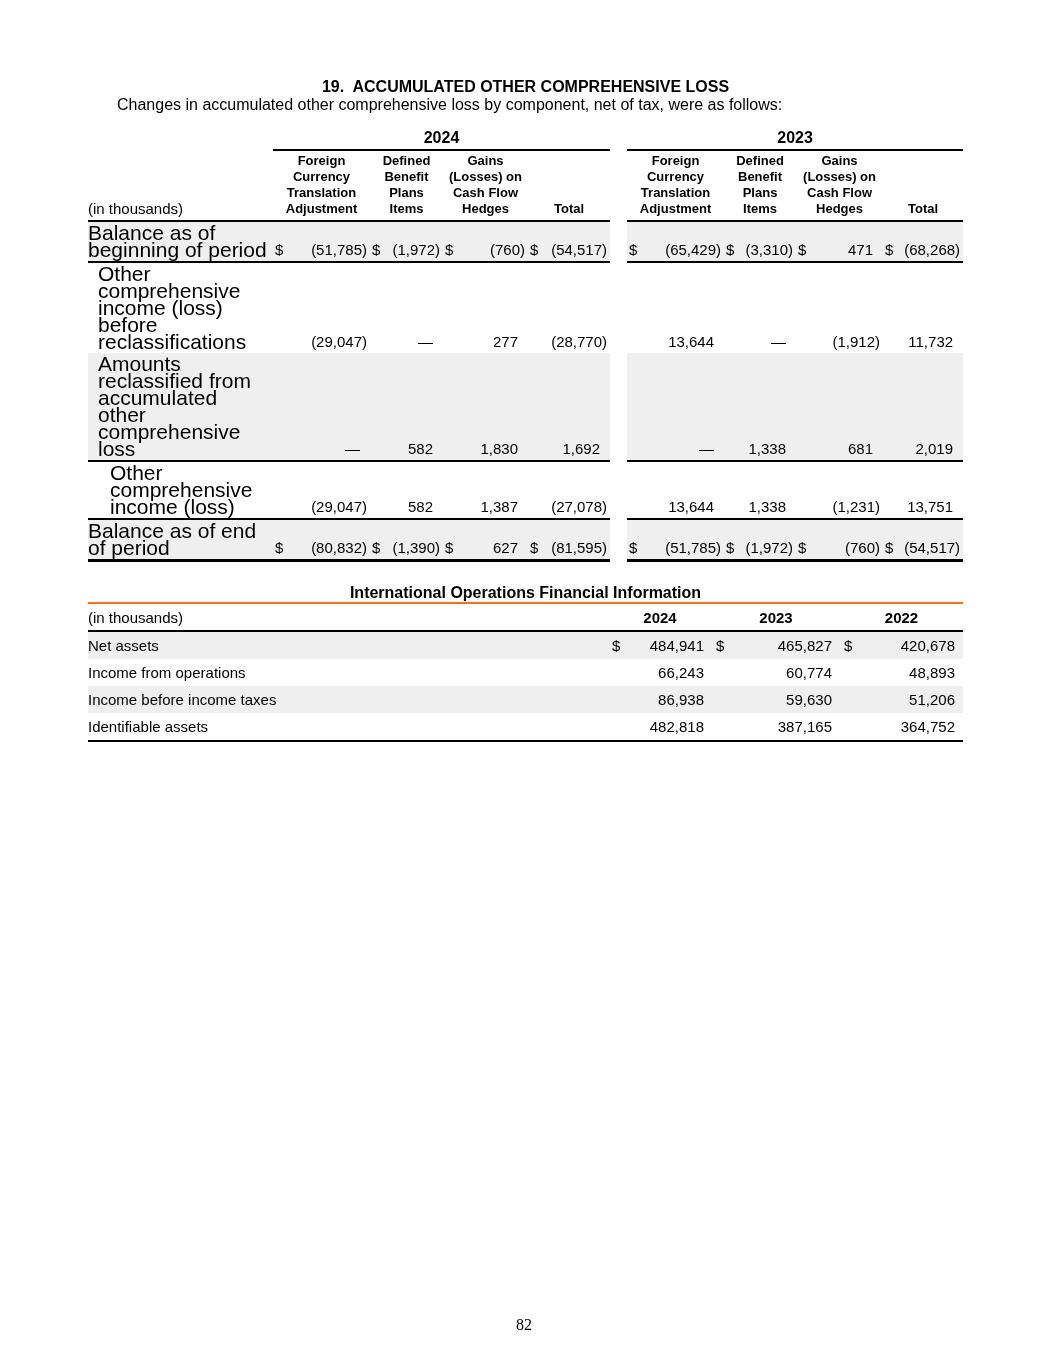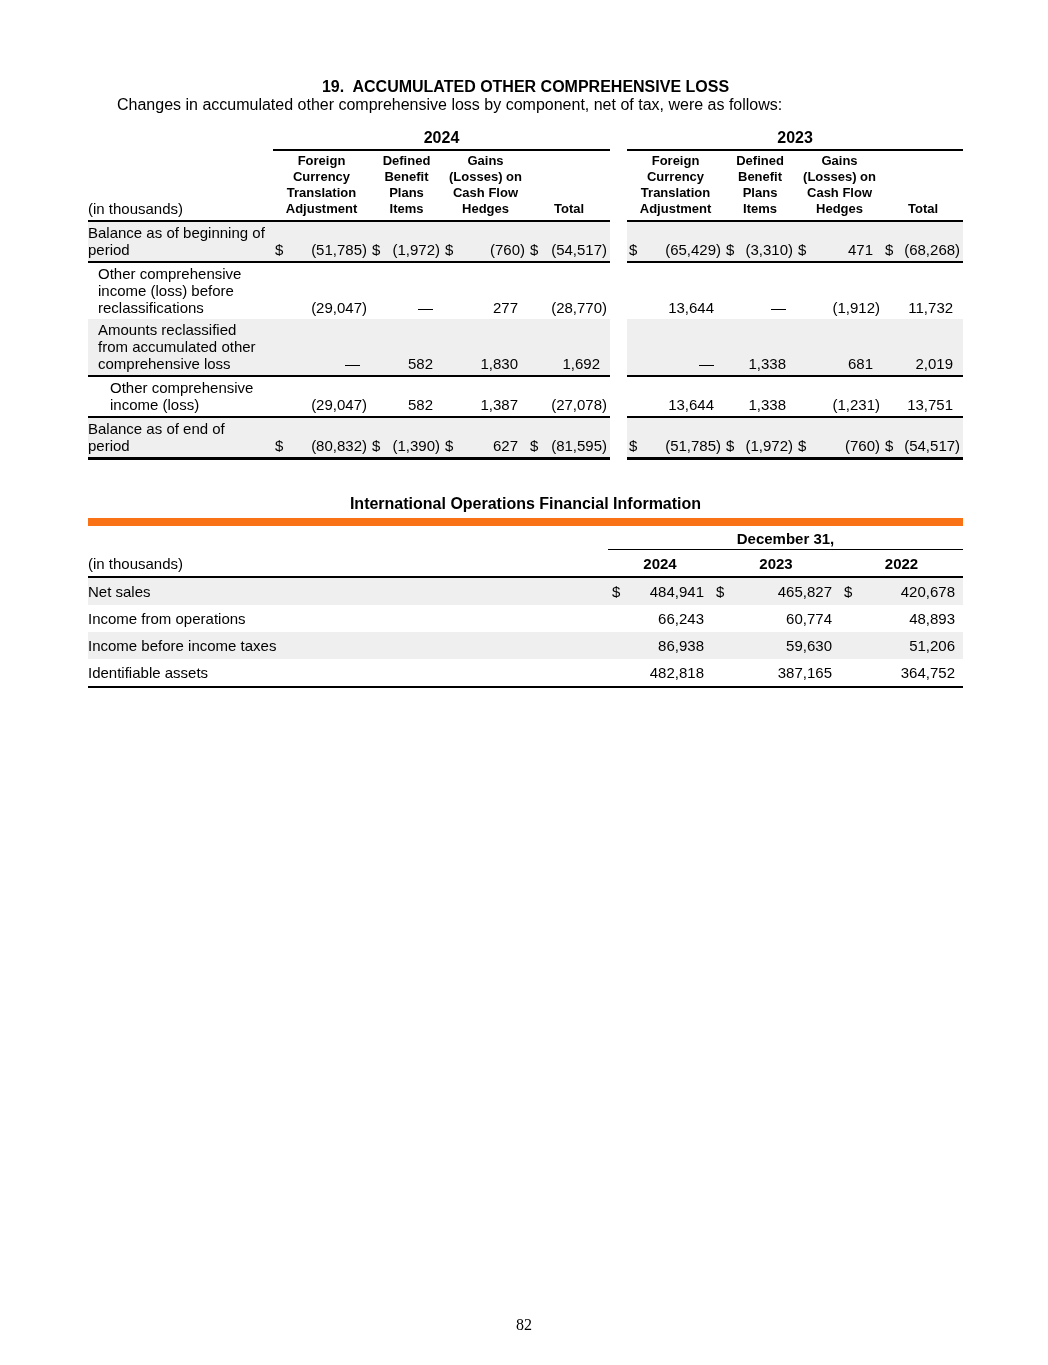--- a/index.html
+++ b/index.html
@@ -19,34 +19,34 @@
 
   
   .t1wrap { margin-top: 9px; }
   .t1 .sh  { font-weight: bold; font-size: 16px; text-align: center; line-height: 18px;
              border-bottom: 2px solid #000; padding-bottom: 1px; }
   .t1 .yg  { font-weight: bold; font-size: 16px; text-align: center;
              border-bottom: 2px solid #000; padding: 6px 0 2px; }
   .t1 .chr td { border-bottom: 2.5px solid #000; }
   .t1 .h   { font-weight: bold; font-size: 13px; line-height: 16px; text-align: center; padding: 2px 2px 3px; }
   .t1 .units { font-size: 15px; padding: 0 0 3px 0; }
-  .t1 .lbl { font-size: 15px; line-height: 17px; padding: 2px 4px 3px 0; }
+  .t1 .lbl { font-size: 21px; line-height: 17px; padding: 2px 4px 3px 0; }
   .t1 tr.ind1 .lbl { padding-left: 10px; }
   .t1 tr.ind2 .lbl { padding-left: 22px; }
   .m { font-size: 15px; padding: 2px 3px 3px 2px; }
   .mw { display: flex; justify-content: space-between; align-items: flex-end; line-height: 17px; }
   .t1 .num.pad { padding-right: 7px; }
   tr.shaded td { background: #efefef; }
   .t1 tr.rule td { border-bottom: 2px solid #000; }
   .t1 tr.rulethick td { border-bottom: 3.5px solid #000; }
 
   
   .s20-title { margin-top: 31px; }
-  .t2-title { font-weight: bold; font-size: 16px; text-align: center; margin-top: 35px;
-              padding-bottom: 5px; border-bottom: 8px solid #f97316; width: 875px; }
+  .t2-title { font-weight: bold; font-size: 16px; text-align: center; margin-top: 22px;
+              border-bottom: 2px solid #f97316; width: 875px; }
   .t2 .dh  { font-weight: bold; font-size: 15px; text-align: center;
              border-bottom: 1.5px solid #000; padding: 4px 0 2px; }
   .t2 .chr2 td { border-bottom: 2.5px solid #000; }
   .t2 .yh  { font-weight: bold; font-size: 15px; text-align: center; padding: 5px 0 4px; }
   .t2 .units { font-size: 15px; padding: 5px 0 4px; }
   .t2 .lbl { font-size: 15px; padding: 5px 0; }
   .t2 .m   { padding: 5px 8px 5px 4px; }
   .t2 tr.last td { border-bottom: 2.5px solid #000; }
 
   .pagenum { position: absolute; bottom: 31px; left: 0; width: 100%; text-align: center;
@@ -365,32 +365,28 @@
 
   <div class="t2-title">International Operations Financial Information</div>
   <table class="t2">
     <colgroup>
       <col style="width:520px">
         <col style="width:104px">
         <col style="width:128px">
         <col style="width:123px">
     </colgroup>
     <tbody>
-        <tr>
-      <td></td>
-      <td colspan="3" class="dh">December 31,</td>
-    </tr>
     <tr class="chr2">
       <td class="units">(in thousands)</td>
       <td class="yh">2024</td>
       <td class="yh">2023</td>
       <td class="yh">2022</td>
     </tr>
     <tr class="shaded">
-      <td class="lbl">Net sales</td>
+      <td class="lbl">Net assets</td>
       <td class="m">
             <div class="mw">
               <span class="cur">$</span>
               <span class="num">484,941</span>
             </div>
           </td>
       <td class="m">
             <div class="mw">
               <span class="cur">$</span>
               <span class="num">465,827</span>

